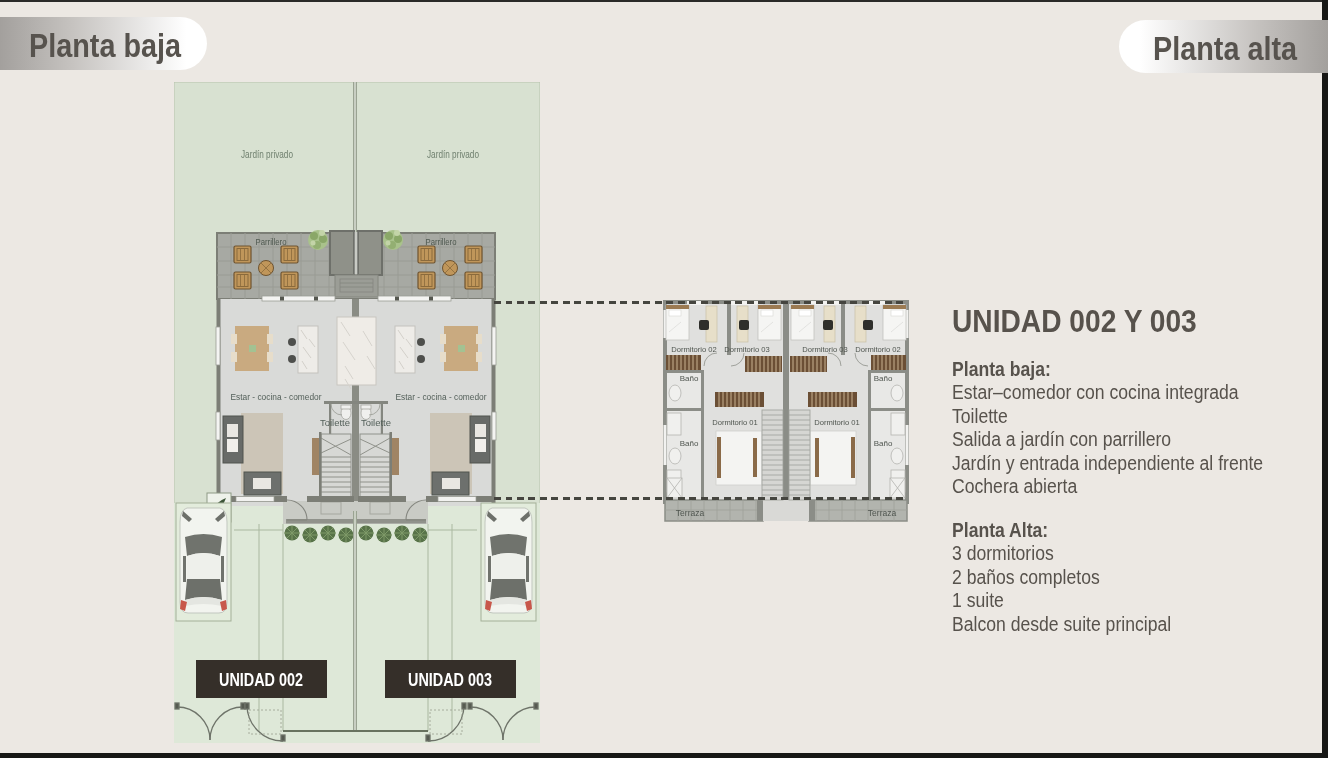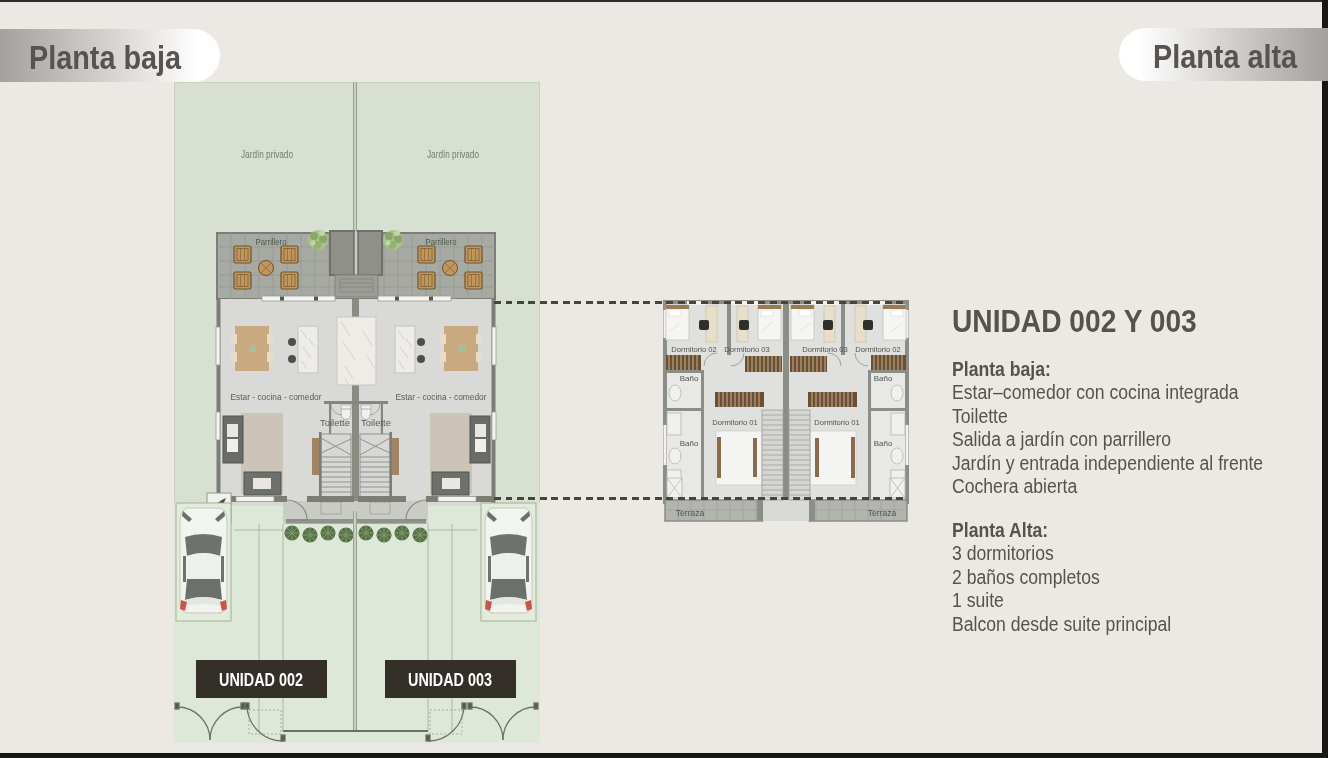--- a/index.html
+++ b/index.html
@@ -9,27 +9,27 @@
 </style>
 </head>
 <body>
 
 <div class="abs" style="left:0;top:0;width:1328px;height:2px;background:#2a2a28;"></div>
 
 <div class="abs" style="left:0;top:753px;width:1328px;height:5px;background:#171715;"></div>
 
 <div class="abs" style="left:1322px;top:0;width:6px;height:758px;background:#171715;"></div>
 
-<div class="abs" style="left:0;top:29px;width:207px;height:53px;border-radius:0 27px 27px 0;
-     background:linear-gradient(90deg,#a3a09d 0%,#c6c3c0 35%,#ffffff 90%);padding-left:13px;">
+<div class="abs" style="left:0;top:17px;width:207px;height:53px;border-radius:0 27px 27px 0;
+     background:linear-gradient(90deg,#a3a09d 0%,#c6c3c0 35%,#ffffff 90%);">
   <span style="position:absolute;left:29px;top:9px;font-size:34px;font-weight:bold;color:#57534e;
         white-space:nowrap;transform:scaleX(0.847);transform-origin:left top;">Planta baja</span>
 </div>
 
-<div class="abs" style="left:1119px;top:28px;width:209px;height:53px;border-radius:27px 0 0 27px;
+<div class="abs" style="left:1119px;top:20px;width:209px;height:53px;border-radius:27px 0 0 27px;
      background:linear-gradient(270deg,#a3a09d 0%,#c6c3c0 35%,#ffffff 90%);">
   <span style="position:absolute;right:31px;top:9px;font-size:34px;font-weight:bold;color:#57534e;
         white-space:nowrap;transform:scaleX(0.847);transform-origin:right top;">Planta alta</span>
 </div>
 
 <div class="abs" style="left:494px;top:301px;width:414px;height:3px;z-index:6;
      background:repeating-linear-gradient(90deg,#45453f 0 7px,transparent 7px 11.5px);"></div>
 
 <div class="abs" style="left:494px;top:497px;width:414px;height:3px;z-index:6;
      background:repeating-linear-gradient(90deg,#45453f 0 7px,transparent 7px 11.5px);"></div>

